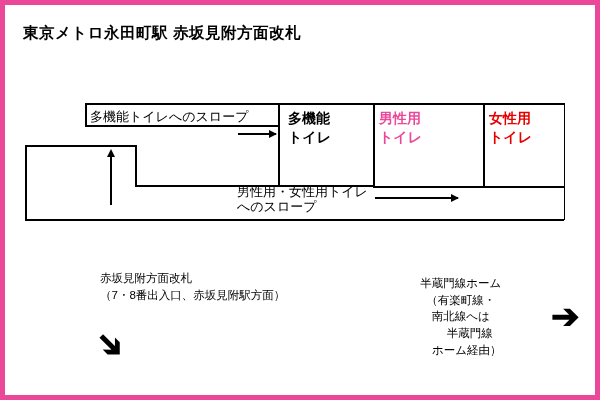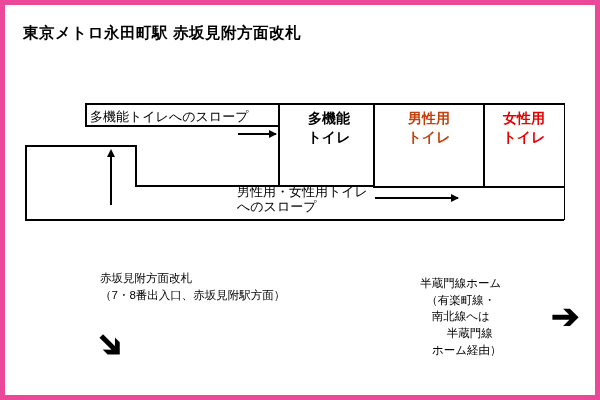--- a/index.html
+++ b/index.html
@@ -45,24 +45,23 @@
     background: #000000;
   }
   .hline { height: 1.5px; }
   .vline { width: 1.5px; }
 
   .room-label {
     position: absolute;
     font-size: 14px;
     font-weight: bold;
     line-height: 1.35;
-    text-align: center;
-    white-space: nowrap;
-  }
-  .room-label.blue { color: #c2410c; }
+    white-space: nowrap;
+  }
+  .room-label.blue { color: #ec4899; }
   .room-label.red  { color: #e60000; }
 
   .note {
     position: absolute;
     font-size: 13px;
     line-height: 1.4;
     white-space: nowrap;
   }
 
   

